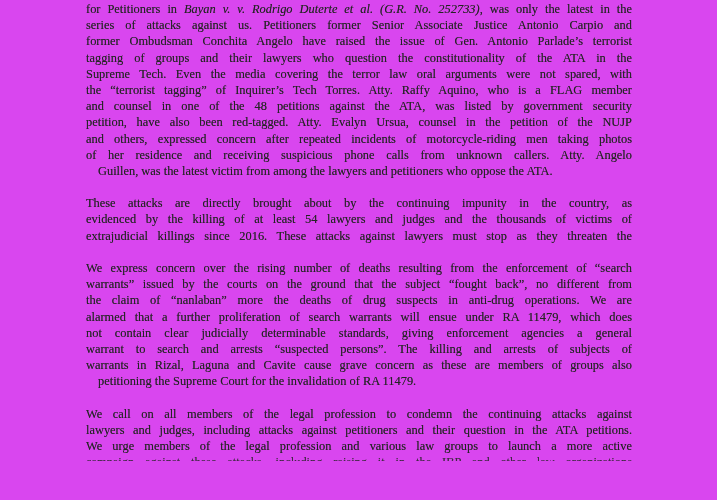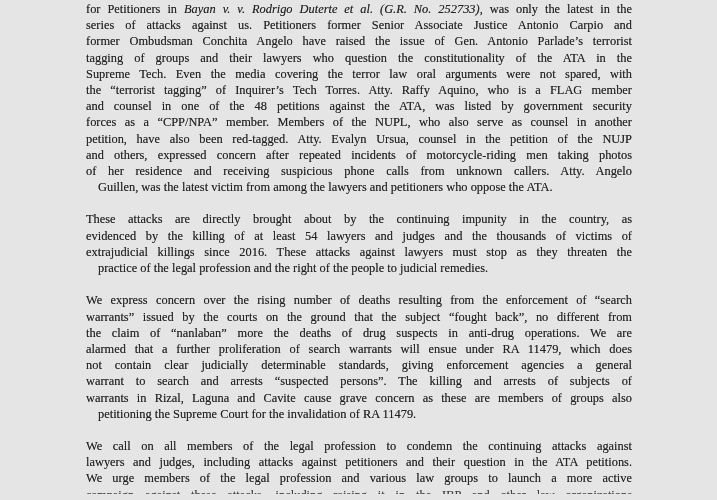--- a/index.html
+++ b/index.html
@@ -9,21 +9,21 @@
   body {
     width: 717px;
     height: 500px;
     overflow: hidden;
     background: #ffffff;
     position: relative;
   }
   .page {
     position: absolute;
     inset: 0;
-    background: #e5e5e5;
+    background: #d946ef;
   }
   .doc-body {
     position: absolute;
     left: 86px;
     top: 1px;
     width: 546px;
     color: #242424;
     font-family: "Liberation Serif", "DejaVu Serif", serif;
     font-size: 12.4px;
     line-height: 16.2px;
@@ -61,31 +61,29 @@
 <div class="page">
   <div class="doc-body" id="docBody">
       <div class="para">
         <div class="line"><span>for Petitioners in </span><span class="it">Bayan v. v. Rodrigo Duterte et al. (G.R. No. 252733)</span><span>, was only the latest in the</span></div>
         <div class="line">series of attacks against us. Petitioners former Senior Associate Justice Antonio Carpio and</div>
         <div class="line">former Ombudsman Conchita Angelo have raised the issue of Gen. Antonio Parlade’s terrorist</div>
         <div class="line">tagging of groups and their lawyers who question the constitutionality of the ATA in the</div>
         <div class="line">Supreme Tech. Even the media covering the terror law oral arguments were not spared, with</div>
         <div class="line">the “terrorist tagging” of Inquirer’s Tech Torres.  Atty. Raffy Aquino, who is a FLAG member</div>
         <div class="line">and counsel in one of the 48 petitions against the ATA, was listed by government security</div>
-        <div class="line">forces as a “CPP/NPA” member.  Members of the NUPL, who also serve as counsel in another</div>
         <div class="line">petition, have also been red-tagged.  Atty. Evalyn Ursua, counsel in the petition of the NUJP</div>
         <div class="line">and others, expressed concern after repeated incidents of motorcycle-riding men taking photos</div>
         <div class="line">of her residence and receiving suspicious phone calls from unknown callers.  Atty. Angelo</div>
         <div class="line last">Guillen, was the latest victim from among the lawyers and petitioners who oppose the ATA.</div>
       </div>
       <div class="para">
         <div class="line">These attacks are directly brought about by the continuing impunity in the country, as</div>
         <div class="line">evidenced by the killing of at least 54 lawyers and judges and the thousands of victims of</div>
         <div class="line">extrajudicial killings since 2016.  These attacks against lawyers must stop as they threaten the</div>
-        <div class="line last">practice of the legal profession and the right of the people to judicial remedies.</div>
       </div>
       <div class="para">
         <div class="line">We express concern over the rising number of deaths resulting from the enforcement of “search</div>
         <div class="line">warrants” issued by the courts on the ground that the subject “fought back”, no different from</div>
         <div class="line">the claim of “nanlaban” more the deaths of drug suspects in anti-drug operations.  We are</div>
         <div class="line">alarmed that a further proliferation of search warrants will ensue under RA 11479, which does</div>
         <div class="line">not contain clear judicially determinable standards, giving enforcement agencies a general</div>
         <div class="line">warrant to search and arrests “suspected persons”.  The killing and arrests of subjects of</div>
         <div class="line">warrants in Rizal, Laguna and Cavite cause grave concern as these are members of groups also</div>
         <div class="line last">petitioning the Supreme Court for the invalidation of RA 11479.</div>

